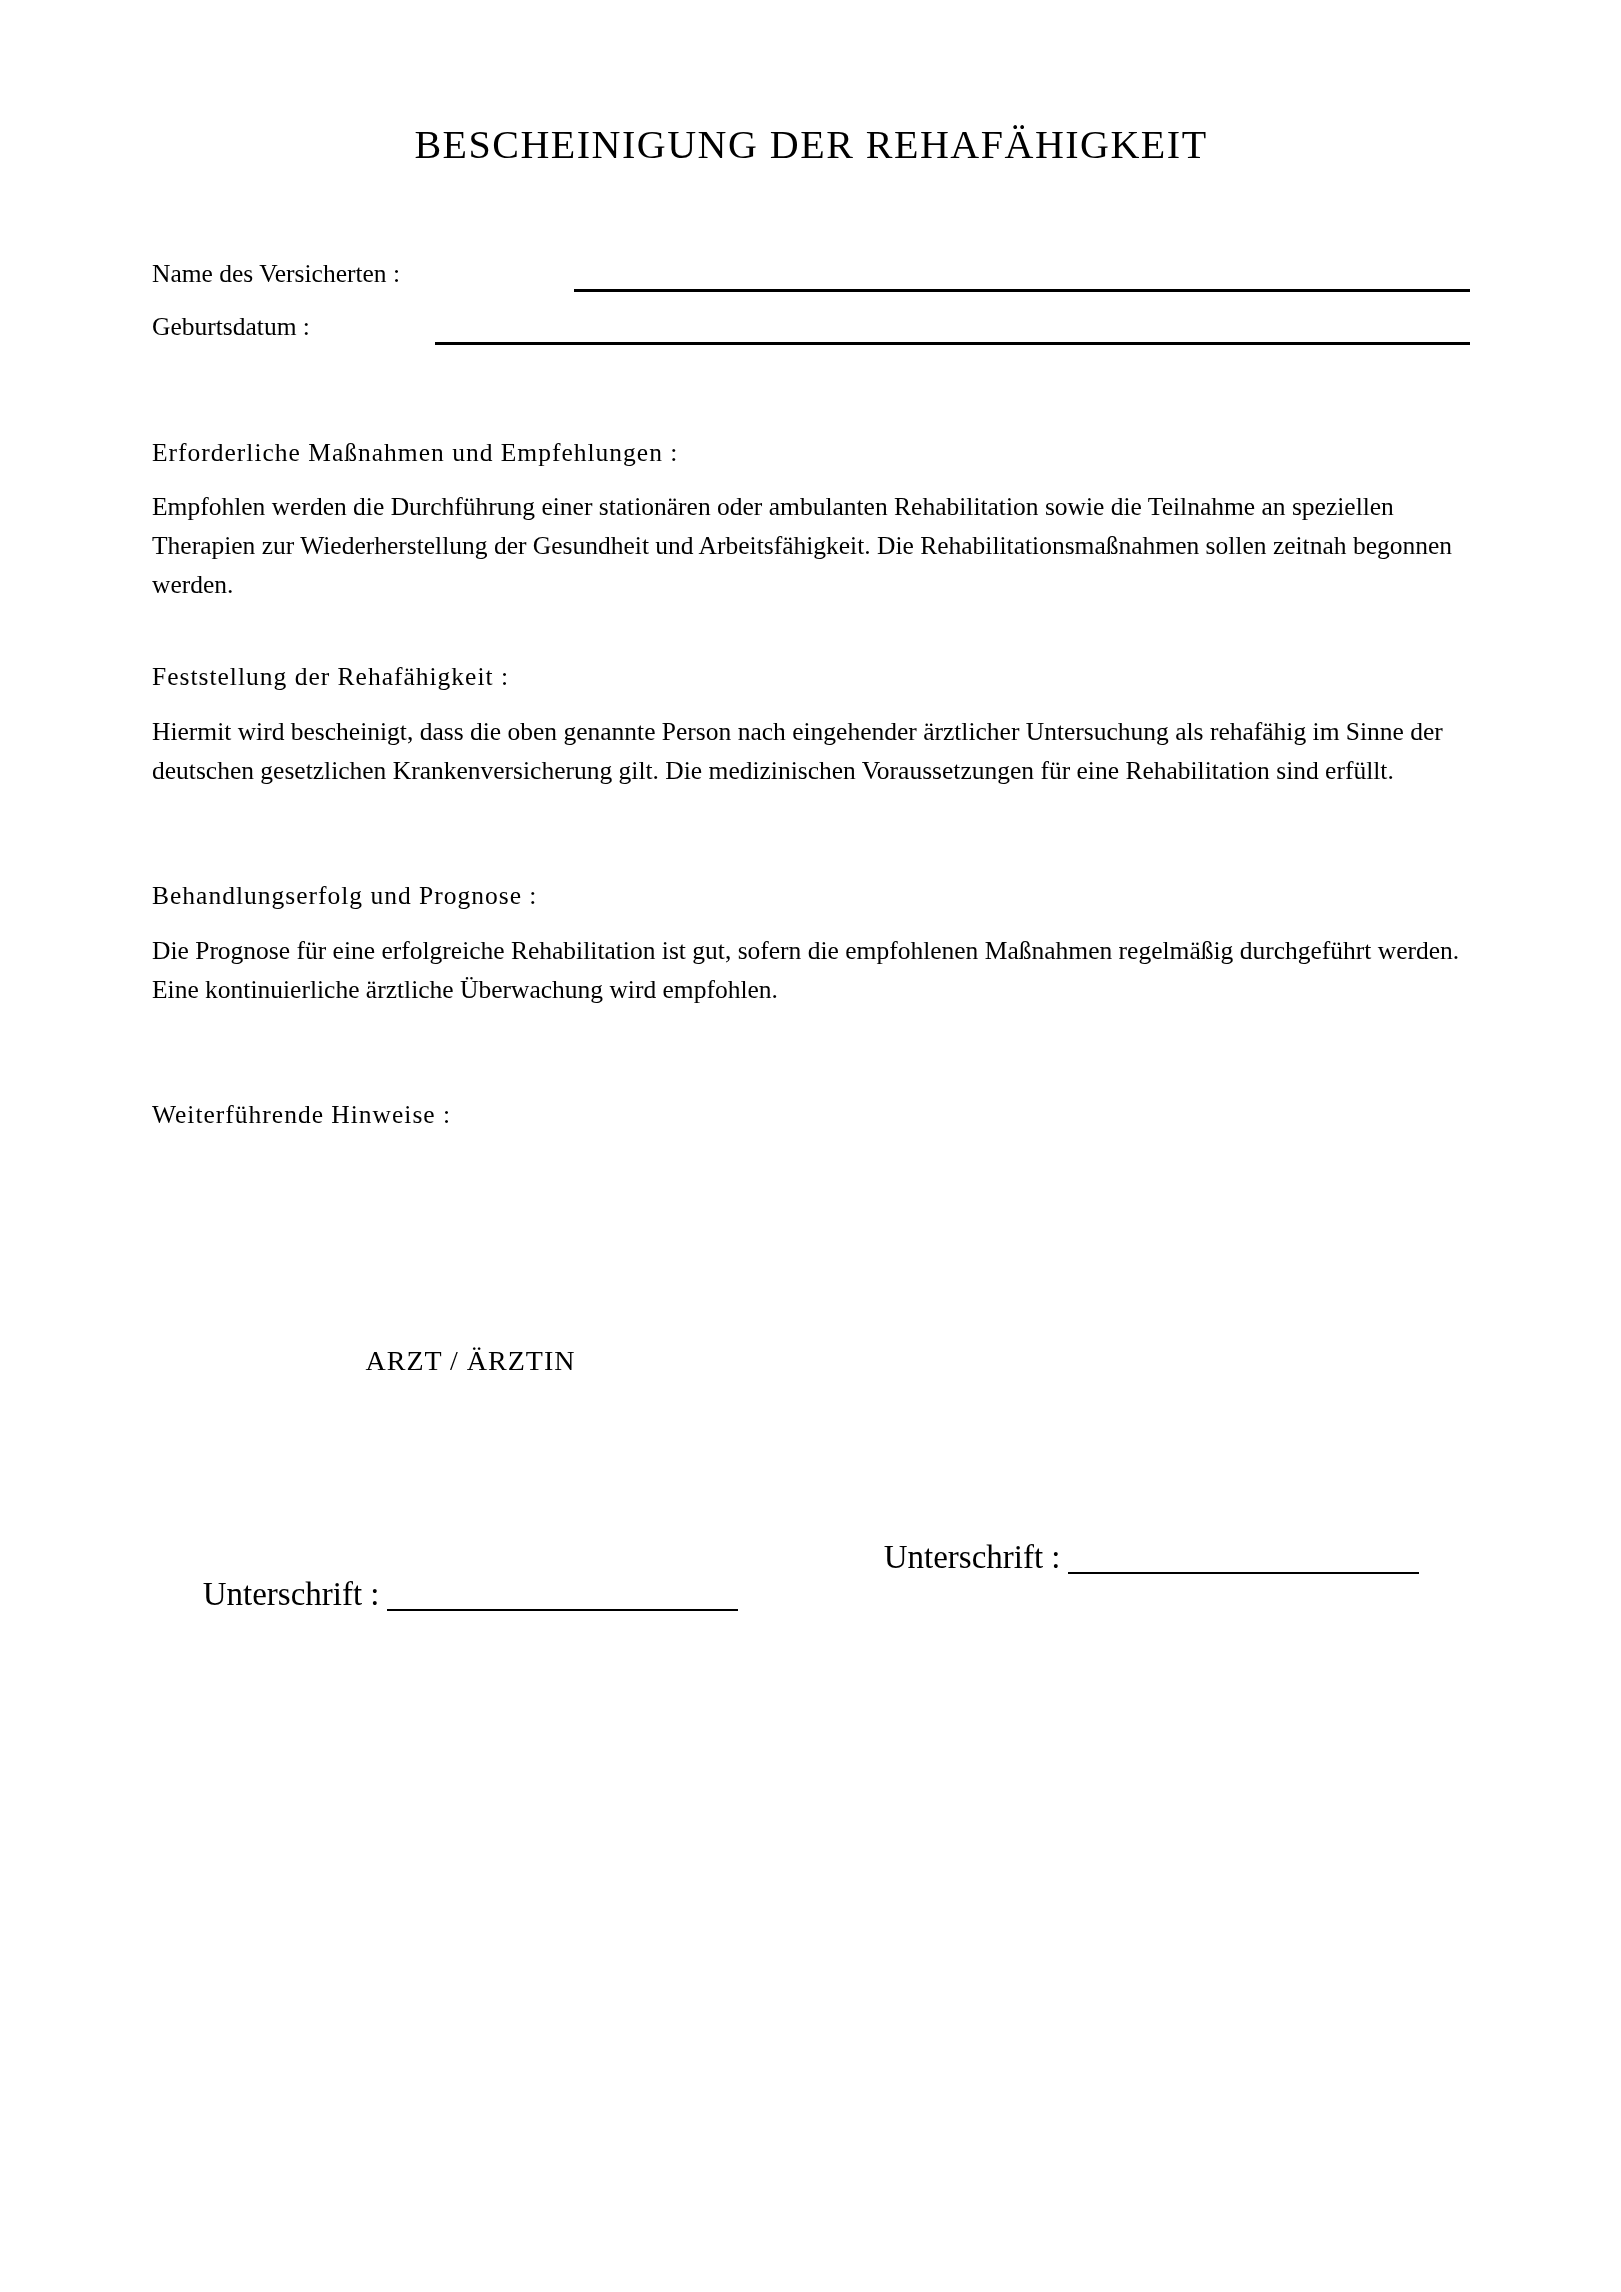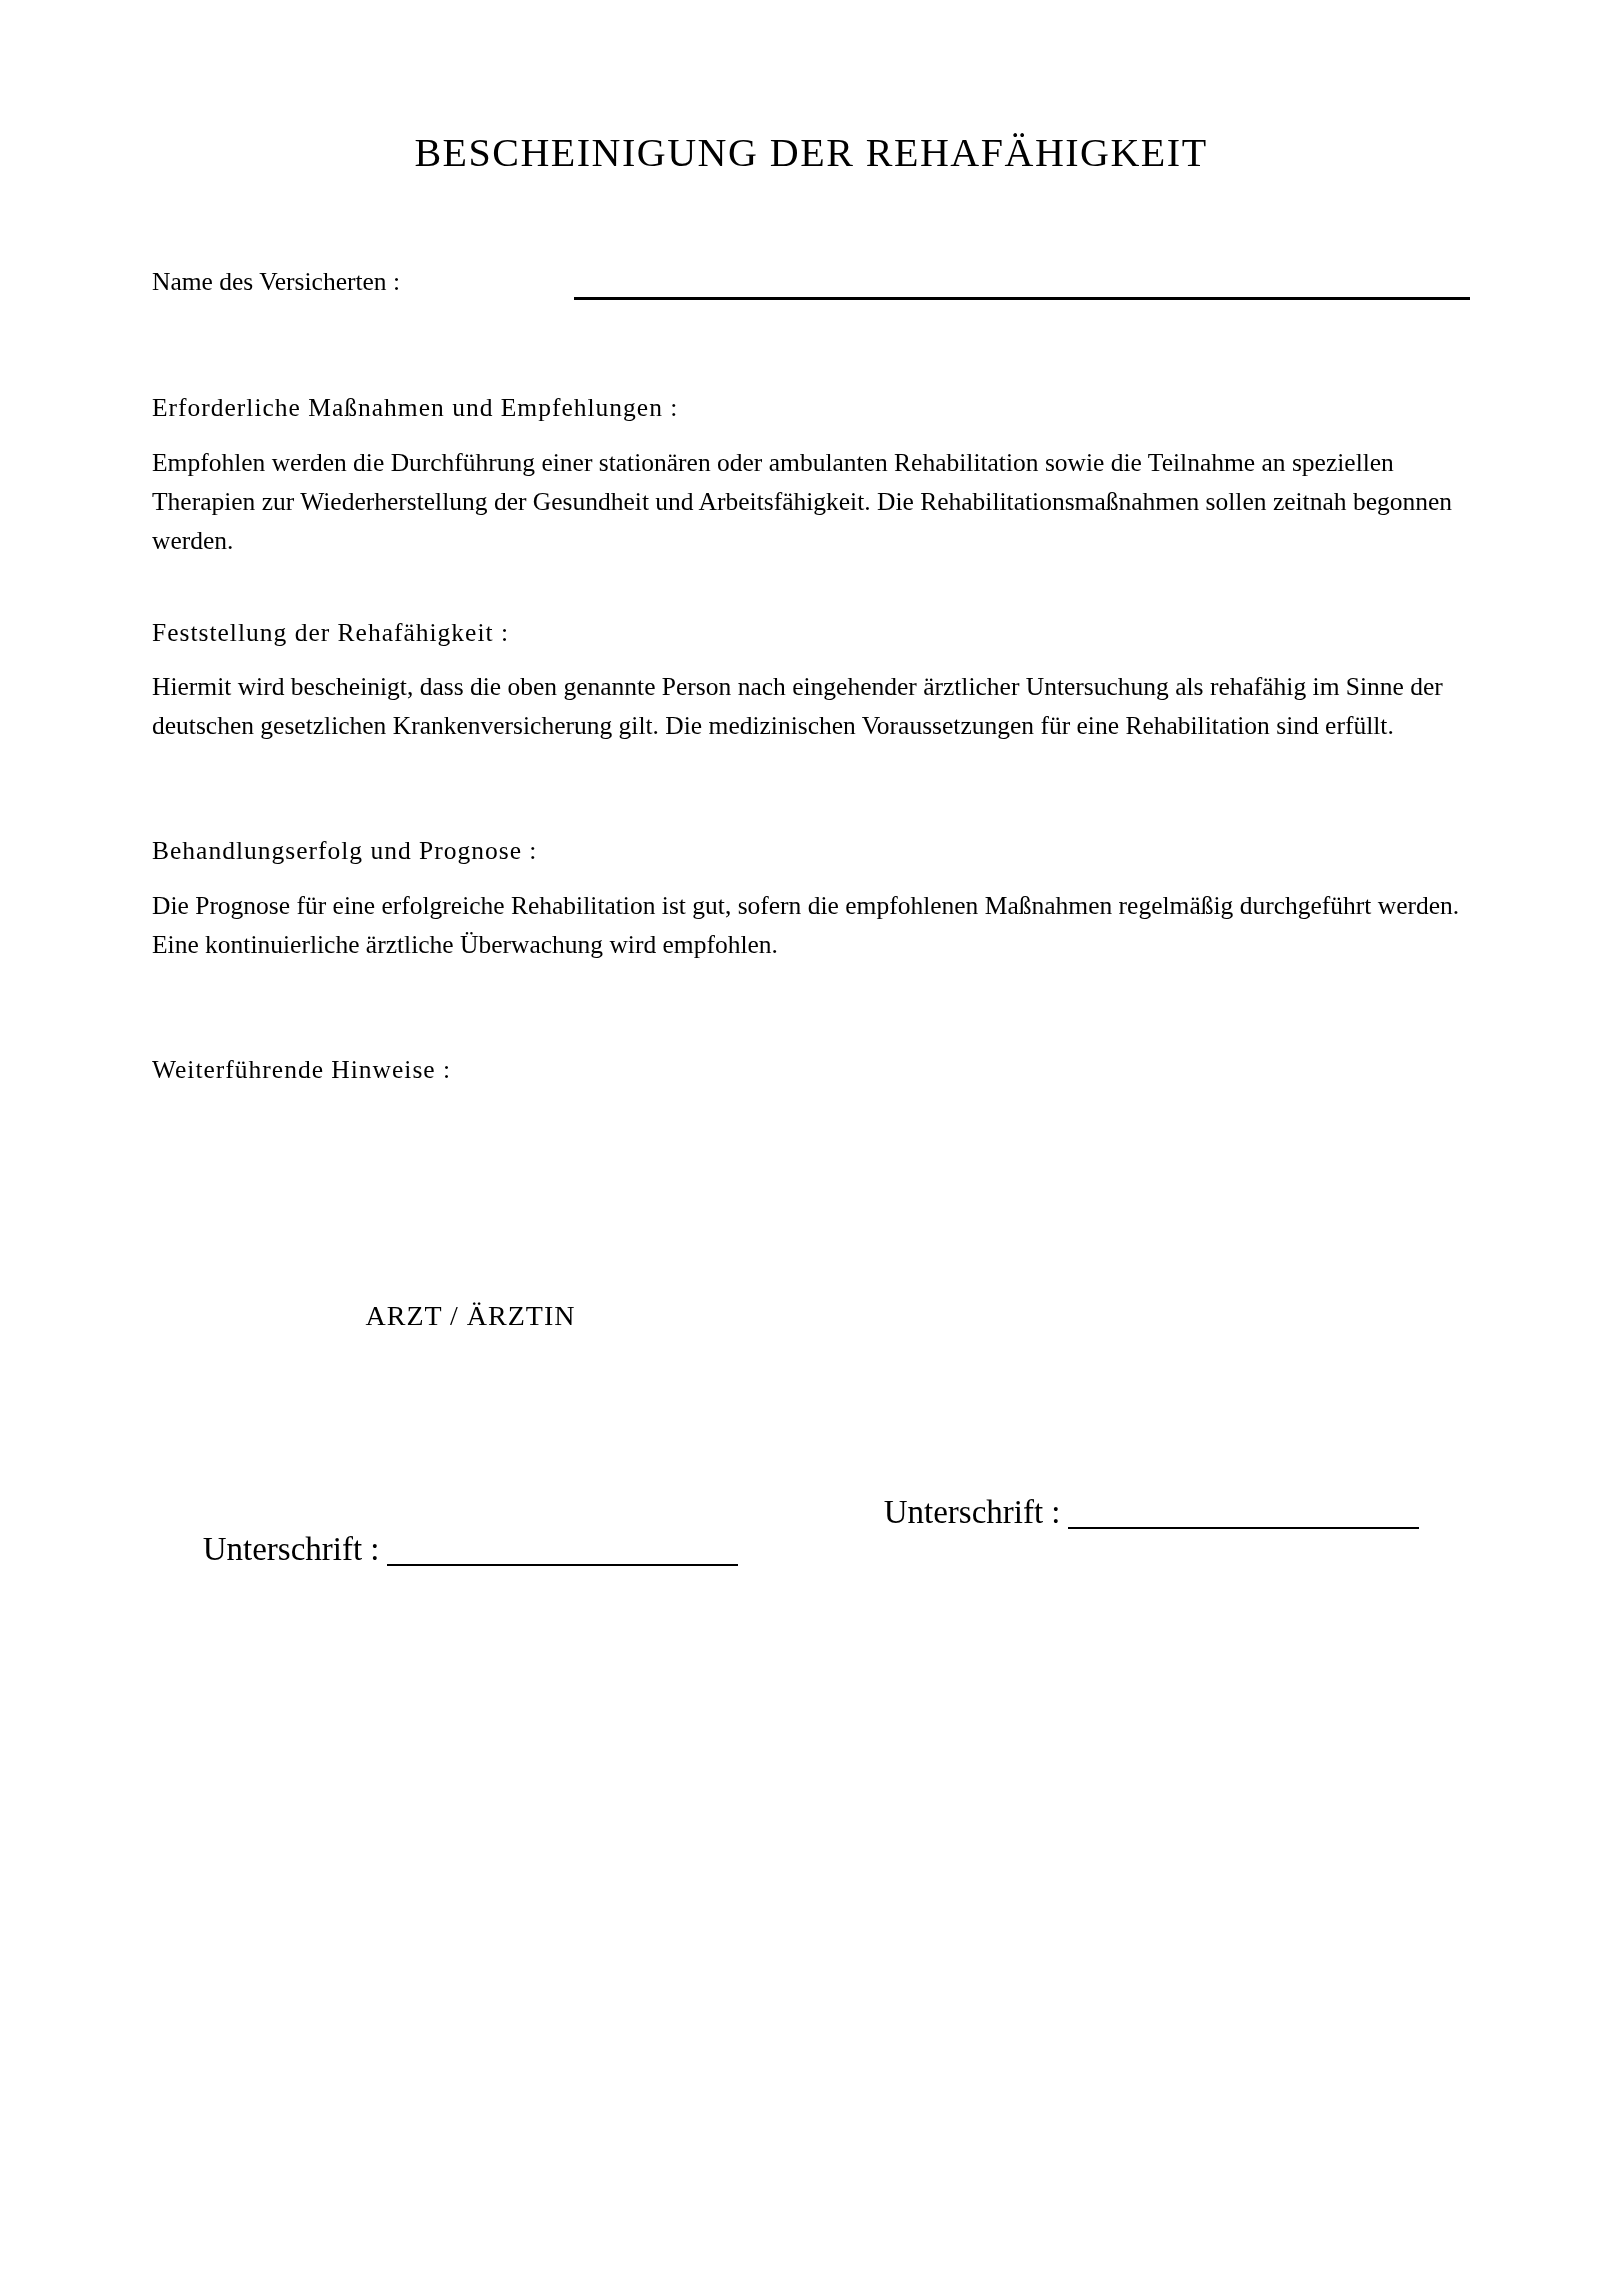--- a/index.html
+++ b/index.html
@@ -9,21 +9,21 @@
   }
   .page {
     position: relative;
     width: 1621px;
     height: 2293px;
     background: #ffffff;
     color: #000000;
     font-family: "Liberation Serif", "DejaVu Serif", serif;
     overflow: hidden;
     box-sizing: border-box;
-    padding: 16px 151px 0 152px;
+    padding: 8px 151px 0 152px;
     border-radius: 21px;
   }
   .title {
     margin: 0;
     padding-top: 114px;
     text-align: center;
     font-size: 40px;
     line-height: 45px;
     font-weight: 400;
     letter-spacing: 1.5px;
@@ -109,20 +109,24 @@
 
 <div class="page">
 
   <h1 class="title">BESCHEINIGUNG DER REHAFÄHIGKEIT</h1>
 
   <div class="fields">
     <div class="field-row">
       <span class="field-label">Name des Versicherten :</span>
       <span class="fill-line fill-line-name"></span>
     </div>
+    <div class="field-row">
+      <span class="field-label">Geburtsdatum :</span>
+      <span class="fill-line fill-line-birth"></span>
+    </div>
   </div>
 
   <div class="section">
     <h2 class="section-heading">Erforderliche Maßnahmen und Empfehlungen :</h2>
     <p class="section-body">Empfohlen werden die Durchführung einer stationären oder ambulanten Rehabilitation sowie die Teilnahme an speziellen Therapien zur Wiederherstellung der Gesundheit und Arbeitsfähigkeit. Die Rehabilitationsmaßnahmen sollen zeitnah begonnen werden.</p>
   </div>
 
   <div class="section section-first">
     <h2 class="section-heading">Feststellung der Rehafähigkeit :</h2>
     <p class="section-body">Hiermit wird bescheinigt, dass die oben genannte Person nach eingehender ärztlicher Untersuchung als rehafähig im Sinne der deutschen gesetzlichen Krankenversicherung gilt. Die medizinischen Voraussetzungen für eine Rehabilitation sind erfüllt.</p>

